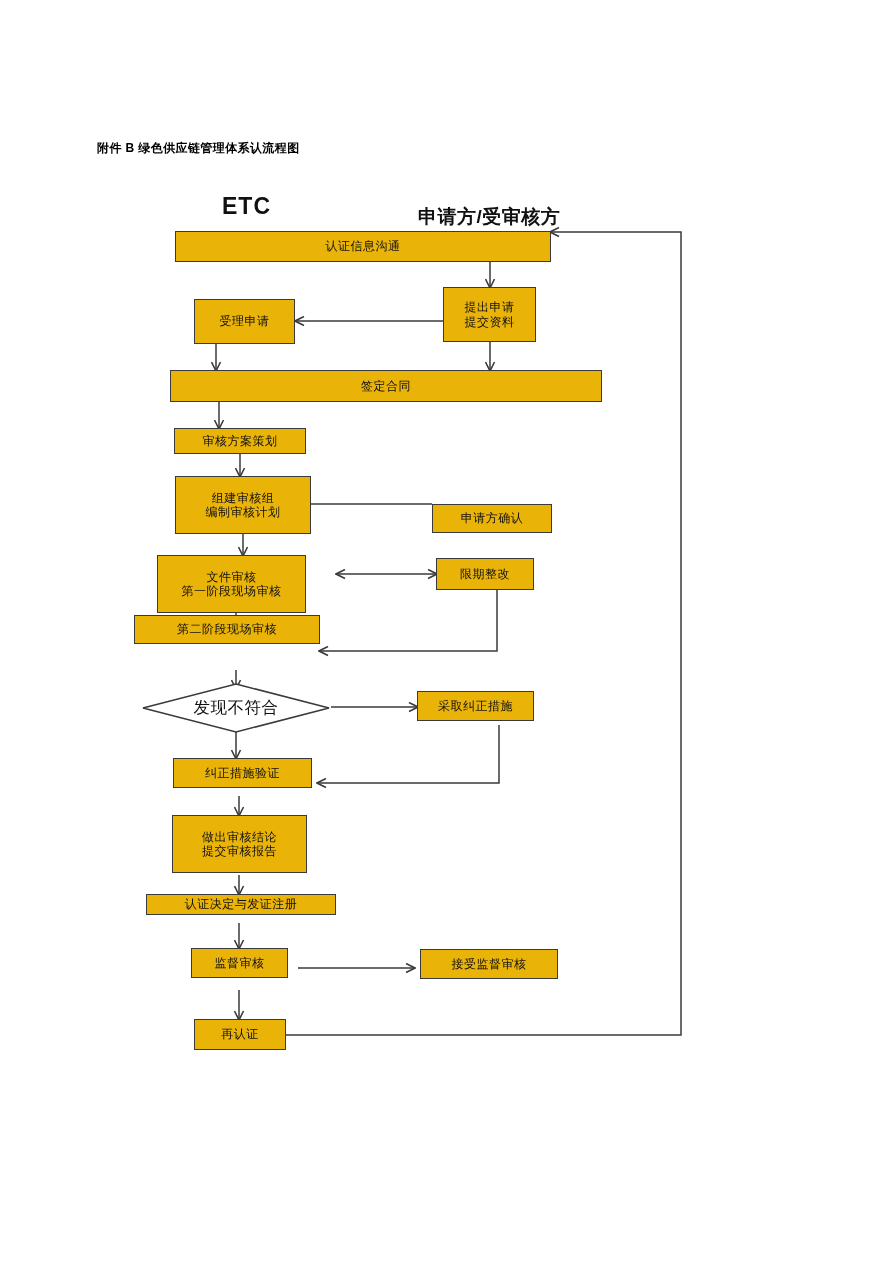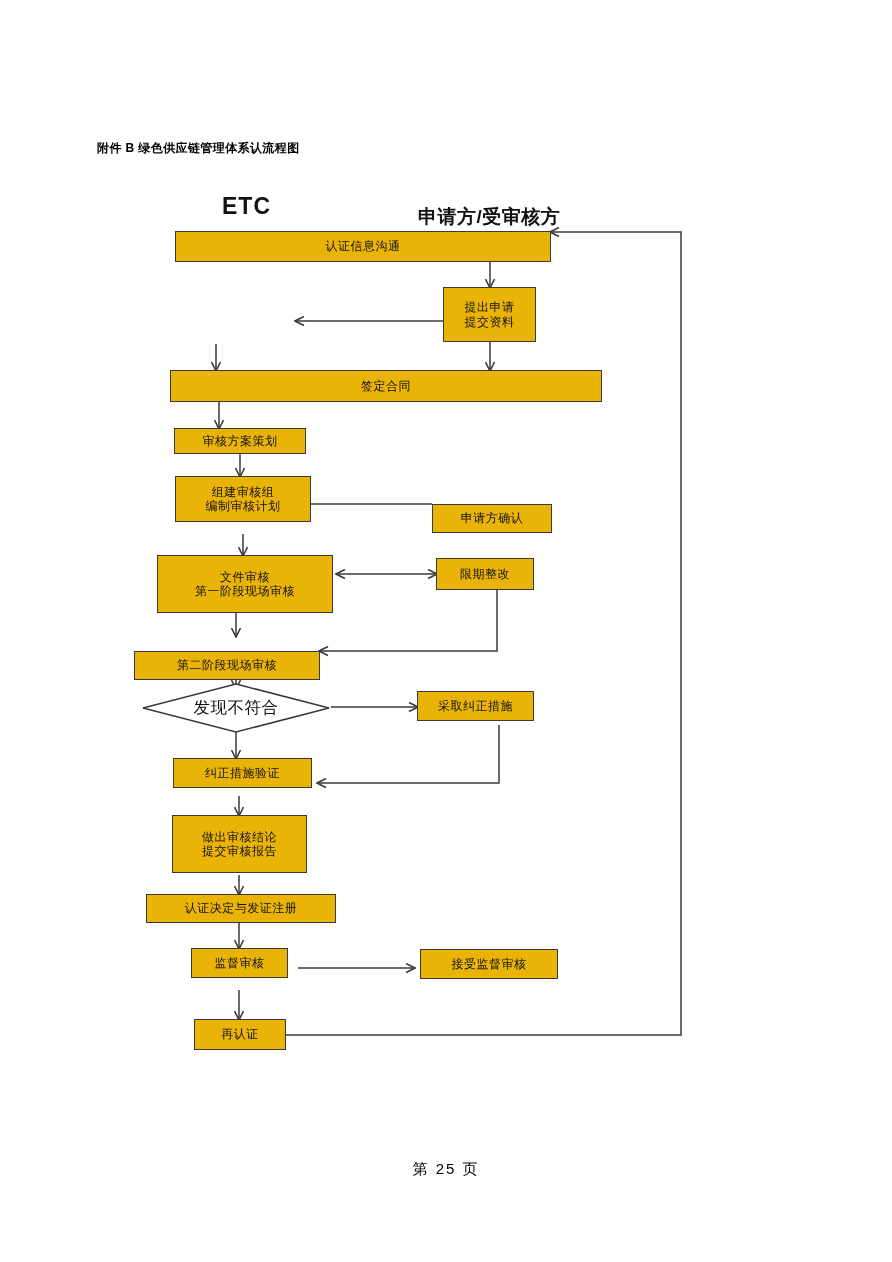--- a/index.html
+++ b/index.html
@@ -181,48 +181,51 @@
 
     <div class="node" style="left:175px; top:61px; width:376px; height:31px;">
       <span class="ln">认证信息沟通</span>
     </div>
 
     <div class="node" style="left:443px; top:117px; width:93px; height:55px;">
       <span class="ln">提出申请</span>
       <span class="ln">提交资料</span>
     </div>
 
+    <div class="node" style="left:194px; top:129px; width:101px; height:45px;">
+      <span class="ln">受理申请</span>
+    </div>
 
     <div class="node" style="left:170px; top:200px; width:432px; height:32px;">
       <span class="ln">签定合同</span>
     </div>
 
     <div class="node" style="left:174px; top:258px; width:132px; height:26px;">
       <span class="ln">审核方案策划</span>
     </div>
 
-    <div class="node" style="left:175px; top:306px; width:136px; height:46px;">
+    <div class="node" style="left:175px; top:306px; width:136px; height:58px;">
       <span class="ln">组建审核组</span>
       <span class="ln">编制审核计划</span>
     </div>
 
     <div class="node" style="left:432px; top:315px; width:120px; height:29px;margin-top:19px;">
       <span class="ln">申请方确认</span>
     </div>
 
-    <div class="node" style="left:157px; top:385px; width:176px; height:58px;">
+    <div class="node" style="left:157px; top:385px; width:149px; height:58px;">
       <span class="ln">文件审核</span>
       <span class="ln">第一阶段现场审核</span>
     </div>
 
     <div class="node" style="left:436px; top:388px; width:98px; height:32px;">
       <span class="ln">限期整改</span>
     </div>
 
-    <div class="node" style="left:134px; top:481px; width:186px; height:29px;font-family:Liberation Serif, serif;">
+    <div class="node" style="left:134px; top:445px; width:186px; height:29px;font-family:Liberation Serif, serif;">
       <span class="ln">第二阶段现场审核</span>
     </div>
 
     <div class="diamond-wrap" style="left:141px; top:512px; width:190px; height:52px;">
       <svg width="190" height="52" viewBox="0 0 190 52" xmlns="http://www.w3.org/2000/svg">
         <polygon points="95,2 188,26 95,50 2,26" fill="#ffffff" stroke="#3a3a3a" stroke-width="1.5"></polygon>
       </svg>
       <div class="diamond-text">发现不符合</div>
     </div>
 
@@ -232,33 +235,32 @@
 
     <div class="node" style="left:173px; top:588px; width:139px; height:30px;">
       <span class="ln">纠正措施验证</span>
     </div>
 
     <div class="node" style="left:172px; top:645px; width:135px; height:58px;">
       <span class="ln">做出审核结论</span>
       <span class="ln">提交审核报告</span>
     </div>
 
-    <div class="node" style="left:146px; top:724px; width:190px; height:29px;">
+    <div class="node" style="left:146px; top:724px; width:190px; height:21px;">
       <span class="ln">认证决定与发证注册</span>
     </div>
 
     <div class="node" style="left:191px; top:778px; width:97px; height:30px;">
       <span class="ln">监督审核</span>
     </div>
 
     <div class="node" style="left:420px; top:779px; width:138px; height:30px;">
       <span class="ln">接受监督审核</span>
     </div>
 
     <div class="node" style="left:194px; top:849px; width:92px; height:31px;">
       <span class="ln">再认证</span>
     </div>
 
   </div>
 
-  <div class="footer">第 25 页</div>
 
 </div>
 
 </body></html>

